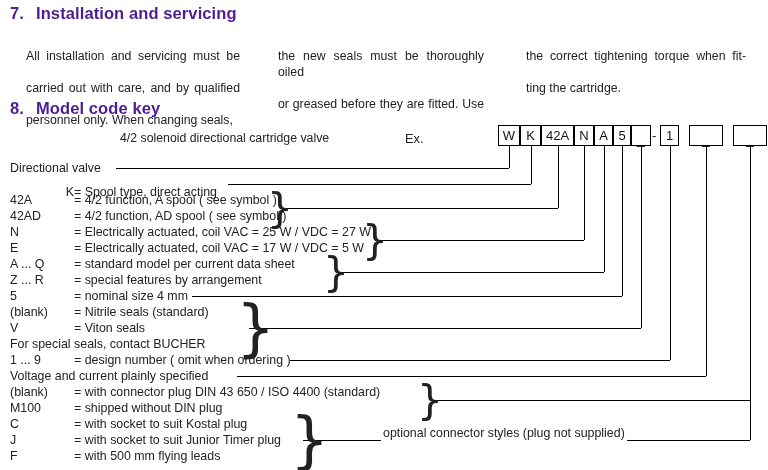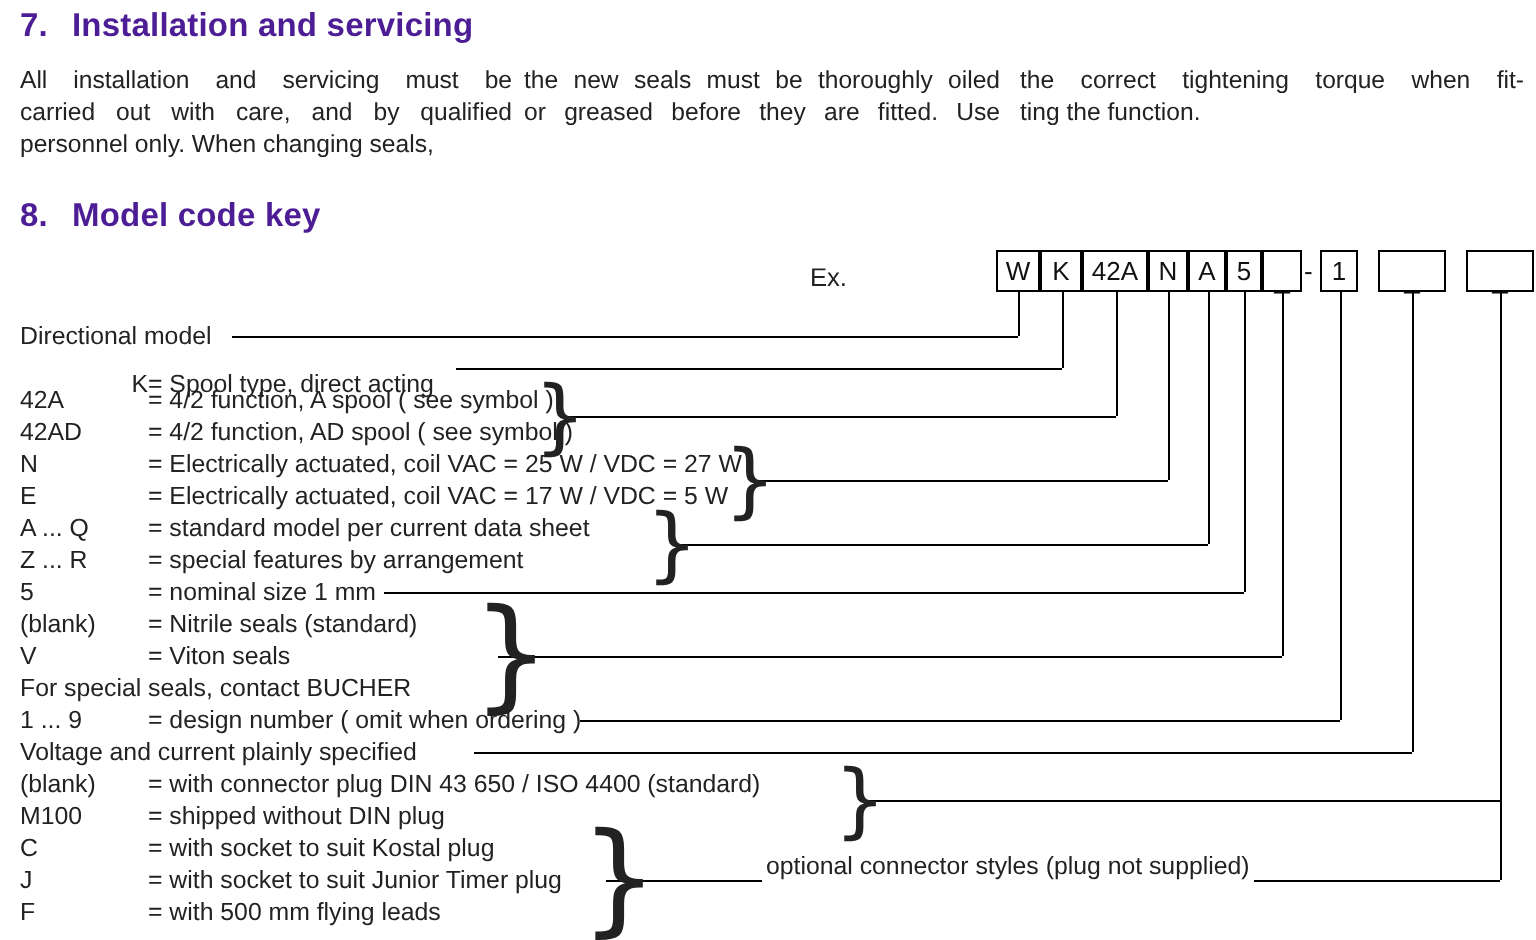--- a/index.html
+++ b/index.html
@@ -24,21 +24,21 @@
   }
   .sec-head .num{display:inline-block;width:26px;}
 
   .col{
     position:absolute;
     font-size:12.3px;
     line-height:16.2px;
     color:#222;
     text-align:justify;
   }
-  .col p{margin:0;}
+  .col p{margin:16px;}
   .col p.just{
     text-align:justify;
     text-align-last:justify;
   }
   .col p.last{text-align:left;text-align-last:left;}
 
   
   .valve-title{
     position:absolute;
     font-size:12.3px;
@@ -132,26 +132,27 @@
   </div>
 
   <div class="col" style="left:262px;top:32px;width:238px;">
     <p class="just">the new seals must be thoroughly oiled</p>
     <p class="just">or greased before they are fitted. Use</p>
     <p class="last"></p>
   </div>
 
   <div class="col" style="left:510px;top:32px;width:252px;">
     <p class="just">the correct tightening torque when fit-</p>
-    <p class="last">ting the function.</p>
+    <p class="last">ting the cartridge.</p>
     <p class="last"></p>
   </div>
 
   <div class="sec-head" style="left:10px;top:99px;"><span class="num">8.</span><span>Model code key</span></div>
 
+  <div class="valve-title" style="left:120px;top:131px;">4/2 solenoid directional cartridge valve</div>
   <div class="ex-label" style="left:405px;top:131px;">Ex.</div>
 
   <div id="boxes">
       <div class="codebox" style="left: 498px; top: 125px; width: 22px;">W</div>
       <div class="codebox" style="left: 520px; top: 125px; width: 21px;">K</div>
       <div class="codebox" style="left: 541px; top: 125px; width: 33px;">42A</div>
       <div class="codebox" style="left: 574px; top: 125px; width: 20px;">N</div>
       <div class="codebox" style="left: 594px; top: 125px; width: 19px;">A</div>
       <div class="codebox" style="left: 613px; top: 125px; width: 18px;">5</div>
       <div class="codebox blankbox" style="left: 631px; top: 125px; width: 20px; line-height: 26px; font-size: 14px;">_</div>
@@ -181,29 +182,29 @@
       <div class="vline" style="left: 706px; top: 146px; height: 230px;"></div>
       <div class="hline" style="left: 237px; top: 376px; width: 469px;"></div>
       <div class="vline" style="left: 750px; top: 146px; height: 254px;"></div>
       <div class="hline" style="left: 430px; top: 400px; width: 320px;"></div>
       <div class="hline" style="left: 303px; top: 440px; width: 78px;"></div>
       <div class="hline" style="left: 627px; top: 440px; width: 123px;"></div>
       <div class="vline" style="left: 750px; top: 146px; height: 294px;"></div>
     </div>
 
   <div id="rows">
-      <div class="row full" style="top: 160px;"><span class="code">Directional model</span></div>
+      <div class="row full" style="top: 160px;"><span class="code">Directional valve</span></div>
       <div class="row" style="top: 184px; text-align: right;"><span class="code">K</span><span>= Spool type, direct acting</span></div>
       <div class="row" style="top: 192px;"><span class="code">42A</span><span>= 4/2 function, A spool  ( see symbol )</span></div>
       <div class="row" style="top: 208px;"><span class="code">42AD</span><span>= 4/2 function, AD spool  ( see symbol )</span></div>
       <div class="row" style="top: 224px;"><span class="code">N</span><span>= Electrically actuated, coil VAC = 25 W /  VDC = 27 W</span></div>
       <div class="row" style="top: 240px;"><span class="code">E</span><span>= Electrically actuated, coil VAC = 17 W /  VDC = 5 W</span></div>
       <div class="row" style="top: 256px;"><span class="code">A ... Q</span><span>= standard model per current data sheet</span></div>
       <div class="row" style="top: 272px;"><span class="code">Z ... R</span><span>= special features by arrangement</span></div>
-      <div class="row" style="top: 288px;"><span class="code">5</span><span>= nominal size 1 mm</span></div>
+      <div class="row" style="top: 288px;"><span class="code">5</span><span>= nominal size 4 mm</span></div>
       <div class="row" style="top: 304px;"><span class="code">(blank)</span><span>= Nitrile seals (standard)</span></div>
       <div class="row" style="top: 320px;"><span class="code">V</span><span>= Viton seals</span></div>
       <div class="row full" style="top: 336px;"><span class="code">For special seals, contact BUCHER</span></div>
       <div class="row" style="top: 352px;"><span class="code">1 ... 9</span><span>= design number  ( omit when ordering )</span></div>
       <div class="row full" style="top: 368px;"><span class="code">Voltage and current plainly specified</span></div>
       <div class="row" style="top: 384px;"><span class="code">(blank)</span><span>= with connector plug DIN 43 650 / ISO 4400 (standard)</span></div>
       <div class="row" style="top: 400px;"><span class="code">M100</span><span>= shipped without DIN plug</span></div>
       <div class="row" style="top: 416px;"><span class="code">C</span><span>= with socket to suit Kostal plug</span></div>
       <div class="row" style="top: 432px;"><span class="code">J</span><span>= with socket to suit Junior Timer plug</span></div>
       <div class="row" style="top: 448px;"><span class="code">F</span><span>= with 500 mm flying leads</span></div>

